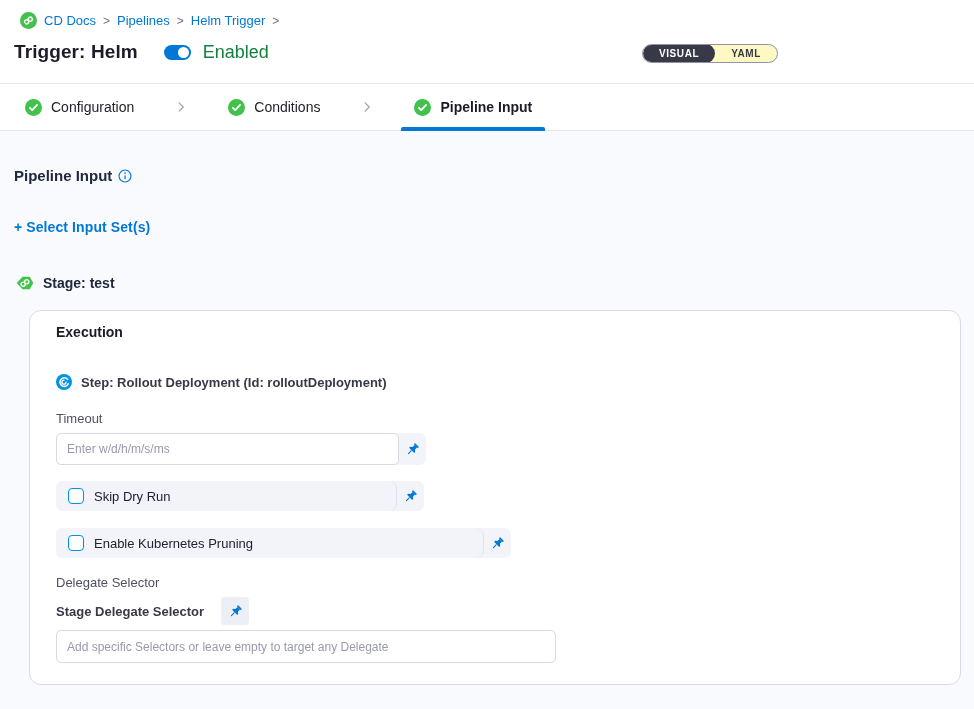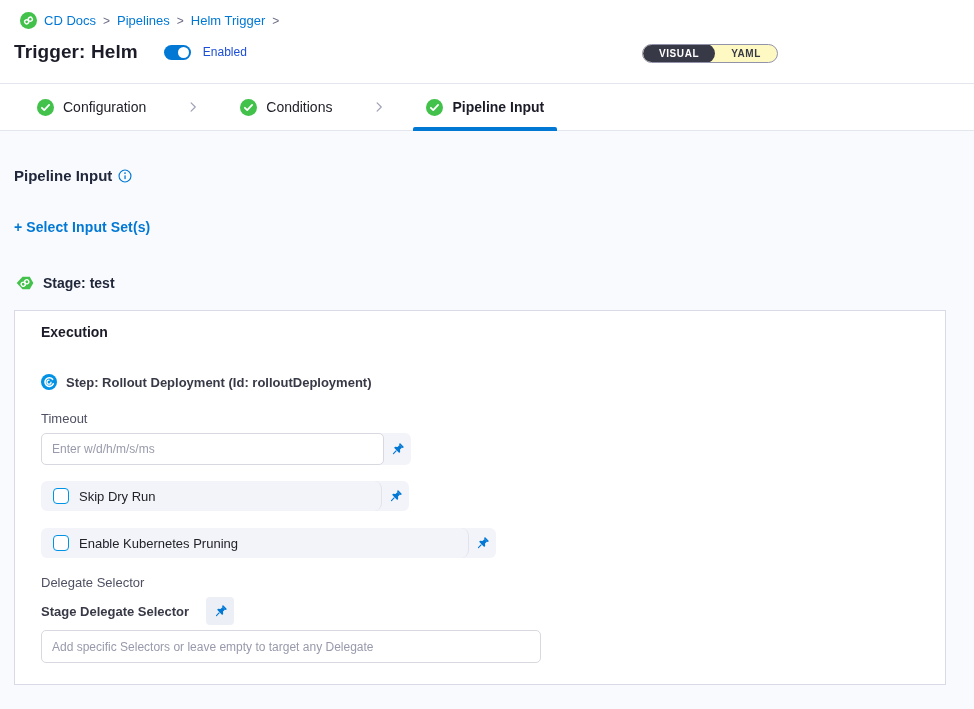--- a/index.html
+++ b/index.html
@@ -12,47 +12,47 @@
 
   
   .header { position: relative; background: #fff; padding: 12px 22px 0 14px; height: 84px; border-bottom: 1px solid #e4e6ee; }
   .breadcrumb { display: flex; align-items: center; gap: 7px; padding-left: 6px; font-size: 13px; }
   .crumb { color: #0278d5; cursor: pointer; text-decoration: none; }
   .crumb-sep { color: #6b6d85; font-size: 12px; }
   .title-row { display: flex; align-items: center; margin-top: 12px; }
   .page-title { font-size: 19px; font-weight: 700; color: #1c1c28; letter-spacing: 0.1px; }
   .toggle { position: relative; width: 27px; height: 15px; background: #0278d5; border-radius: 8px; margin-left: 26px; cursor: pointer; }
   .toggle .knob { position: absolute; top: 2px; right: 2px; width: 11px; height: 11px; background: #fff; border-radius: 50%; }
-  .toggle-label { margin-left: 12px; font-size: 12px; color: #1d4ed8; }
+  .toggle-label { margin-left: 12px; font-size: 18px; color: #15803d; }
 
   
   .mode-switch { position: absolute; top: 44px; right: 196px; display: flex; align-items: center;
     border: 1px solid #9293ab; border-radius: 10px; background: #fef9c3; height: 19px; overflow: hidden; }
   .mode-btn { font-size: 10px; font-weight: 700; letter-spacing: 0.6px; padding: 0 16px; height: 19px;
     display: flex; align-items: center; color: #383946; cursor: pointer; }
   .mode-btn.active { background: #383946; color: #fff; border-radius: 10px; }
 
   
-  .tabbar { display: flex; align-items: center; height: 47px; background: #fff; border-bottom: 1px solid #e4e6ee; padding-left: 24px; }
+  .tabbar { display: flex; align-items: center; height: 47px; background: #fff; border-bottom: 1px solid #e4e6ee; padding-left: 12px; }
   .tab { position: relative; display: flex; align-items: center; gap: 9px; height: 100%; padding: 0 13px; cursor: pointer; }
   .tab-label { font-size: 14px; color: #22222a; }
   .tab.active .tab-label { font-weight: 700; color: #1c1c28; }
   .tab-underline { position: absolute; left: 0; right: 0; bottom: -1px; height: 4px; background: #0278d5; border-radius: 2px 2px 0 0; }
   .tab-sep { margin: 0 28px; display: flex; align-items: center; }
 
   
   .content { background: #f8fafd; height: 578px; padding: 0 14px; }
   .section-title-row { display: flex; align-items: center; gap: 6px; padding-top: 36px; }
   .section-title { font-size: 15px; font-weight: 700; color: #22283c; }
   .link-select-inputsets { margin-top: 35px; font-size: 14px; font-weight: 700; color: #0278d5; cursor: pointer; display: inline-block; letter-spacing: 0.1px; }
   .stage-row { display: flex; align-items: center; gap: 9px; margin-top: 38px; padding-left: 2px; }
   .stage-label { font-size: 14px; font-weight: 700; color: #22283c; }
 
   
-  .card { margin-top: 18px; width: 932px; background: #fff; border: 1px solid #d9dae5; border-radius: 0; padding: 13px 26px 21px 26px; }
+  .card { margin-top: 18px; width: 932px; background: #fff; border: 1px solid #d9dae5; border-radius: 12px; padding: 13px 26px 21px 26px; margin-left: 15px; }
   .card-title { font-size: 14px; font-weight: 700; color: #1c1c28; }
   .step-row { display: flex; align-items: center; gap: 9px; margin-top: 34px; }
   .step-label { font-size: 13px; font-weight: 700; color: #383946; }
 
   .field-label { margin-top: 21px; font-size: 13px; color: #4f5162; }
   .input-group { margin-top: 7px; display: flex; align-items: stretch; width: 370px; background: #f3f3fa; border-radius: 6px; }
   .text-input { width: 343px; height: 32px; border: 1px solid #d8d8e0; border-radius: 5px; background: #fff;
     padding: 0 10px; font-size: 12px; color: #22222a; outline: none; font-family: "Liberation Sans", sans-serif; }
   .text-input::placeholder { color: #989aab; }
   .pin-cell { width: 27px; display: flex; align-items: center; justify-content: center; cursor: pointer; }

